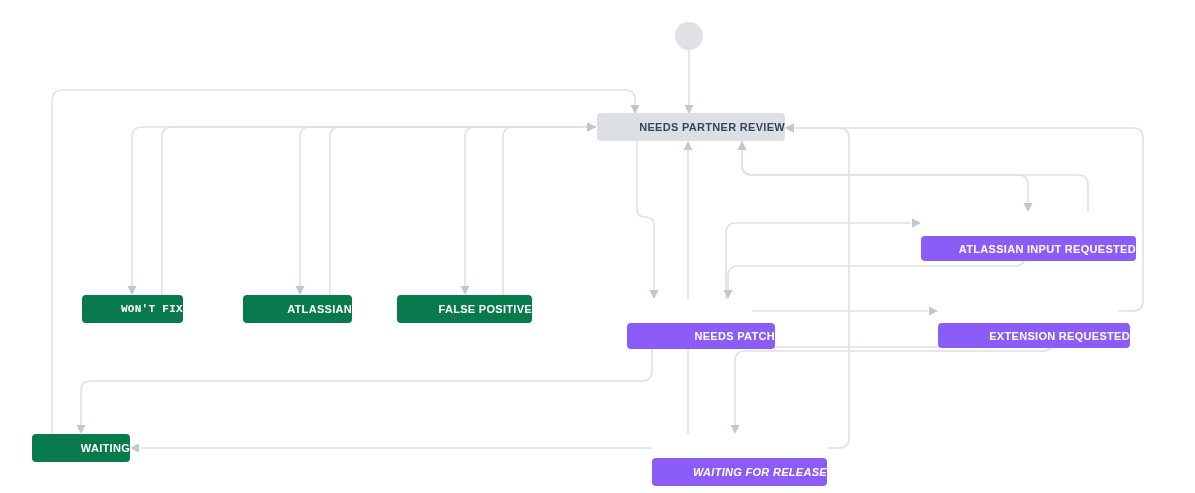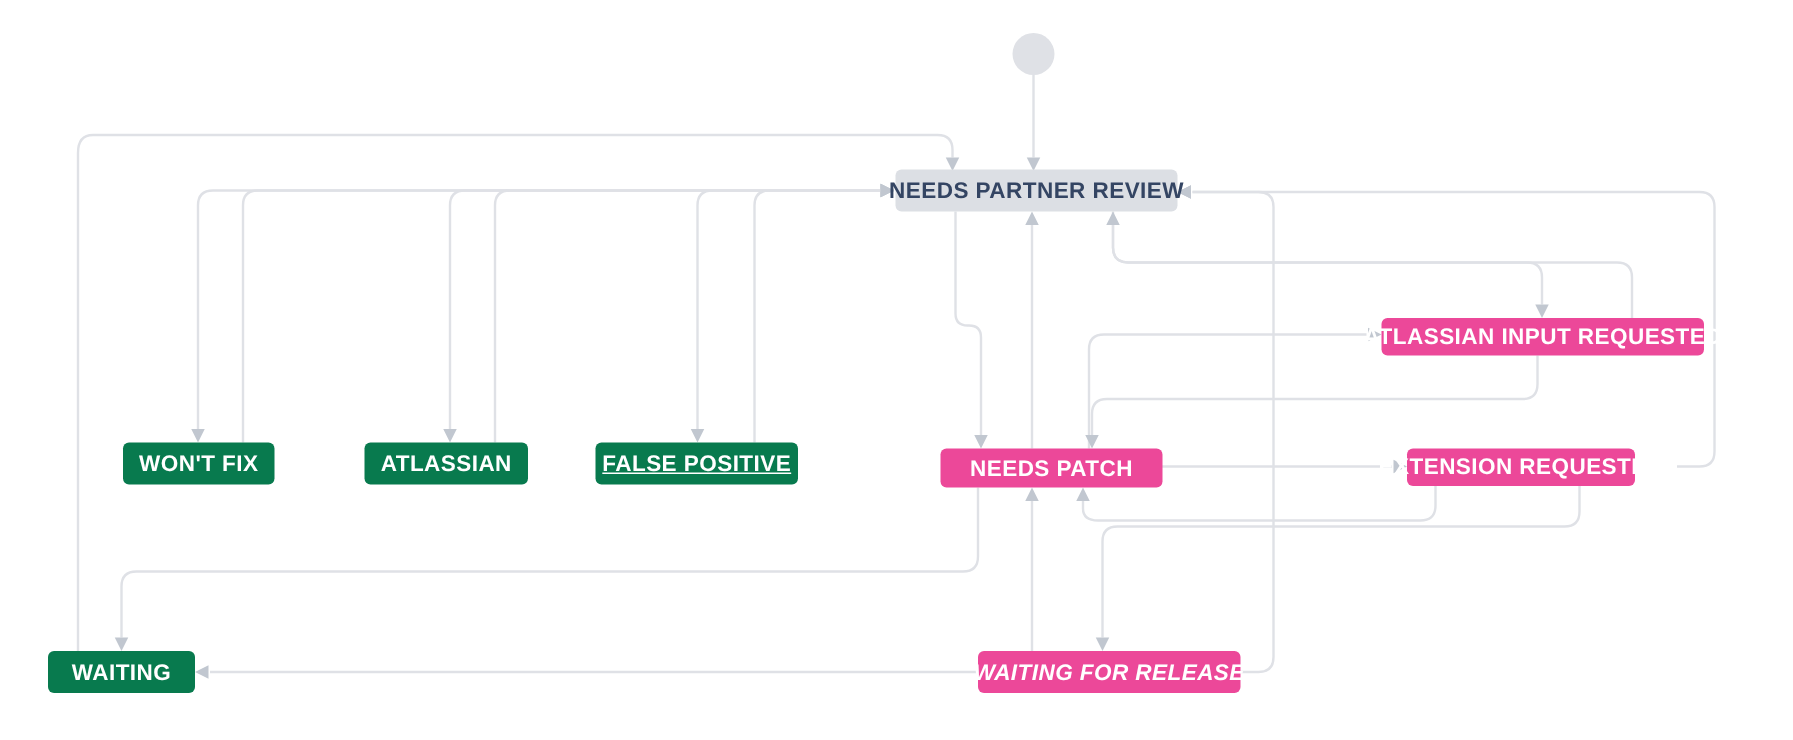--- a/index.html
+++ b/index.html
@@ -6,32 +6,32 @@
   #canvas{
     position:relative;
     width:1195px;height:493px;
     background:#ffffff;
     font-family:"Liberation Sans", sans-serif;
     overflow:hidden;
   }
   #edges{position:absolute;left:0;top:0;width:1195px;height:493px;}
   .node{
     position:absolute;
-    display:flex;align-items:center;justify-content:center;
+    display:flex;align-items:center;justify-content:flex-end;
     border-radius:4px;
-    font-size:15px;font-weight:bold;
+    font-size:11px;font-weight:bold;
     letter-spacing:0.3px;
     white-space:nowrap;
     cursor:pointer;
     box-sizing:border-box;
     user-select:none;
   }
   .node.gray{background:#dcdfe4;color:#344563;}
   .node.green{background:#087a4e;color:#ffffff;}
-  .node.blue{background:#ec4899;color:#ffffff;}
+  .node.blue{background:#8b5cf6;color:#ffffff;margin-top:24px;}
   .start-circle{
     position:absolute;border-radius:50%;
     background:#dfe1e6;
   }
   .edge-path{fill:none;stroke:#dfe1e6;stroke-width:1.6px;}
   .edge-arrow{fill:#c1c7d0;stroke:none;}
 </style>
 </head>
 <body>
 
@@ -80,36 +80,36 @@
       <path d="M652,325 V371 Q652,381 642,381 H91 Q81,381 81,391 V425" class="edge-path" style="stroke: rgb(223, 225, 230);"></path>
       <polygon points="81,434 76.5,425 85.5,425" class="edge-arrow" style="fill: rgb(193, 199, 208);"></polygon>
       <path d="M652,448 H140" class="edge-path" style="stroke: rgb(223, 225, 230);"></path>
       <polygon points="130,448 139,443.5 139,452.5" class="edge-arrow" style="fill: rgb(193, 199, 208);"></polygon>
     </svg>
   <div id="nodes-layer">
       <div class="start-circle" style="left: 675px; top: 22px; width: 28px; height: 28px;"></div>
       <div class="node gray" style="left: 597px; top: 113px; width: 188px; height: 28px;">
         <span>NEEDS PARTNER REVIEW</span>
       </div>
-      <div class="node green" style="left: 82px; top: 295px; width: 101px; height: 28px;">
+      <div class="node green" style="left: 82px; top: 295px; width: 101px; height: 28px; font-family: Liberation Mono, monospace;">
         <span>WON'T FIX</span>
       </div>
       <div class="node green" style="left: 243px; top: 295px; width: 109px; height: 28px;">
         <span>ATLASSIAN</span>
       </div>
-      <div class="node green" style="left: 397px; top: 295px; width: 135px; height: 28px; text-decoration: underline;">
+      <div class="node green" style="left: 397px; top: 295px; width: 135px; height: 28px;">
         <span>FALSE POSITIVE</span>
       </div>
       <div class="node blue" style="left: 627px; top: 299px; width: 148px; height: 26px;">
         <span>NEEDS PATCH</span>
       </div>
       <div class="node blue" style="left: 921px; top: 212px; width: 215px; height: 25px;">
         <span>ATLASSIAN INPUT REQUESTED</span>
       </div>
-      <div class="node blue" style="left: 938px; top: 299px; width: 152px; height: 25px;">
+      <div class="node blue" style="left: 938px; top: 299px; width: 192px; height: 25px;">
         <span>EXTENSION REQUESTED</span>
       </div>
       <div class="node green" style="left: 32px; top: 434px; width: 98px; height: 28px;">
         <span>WAITING</span>
       </div>
       <div class="node blue" style="left: 652px; top: 434px; width: 175px; height: 28px; font-style: italic;">
         <span>WAITING FOR RELEASE</span>
       </div>
     </div>
 </div>

